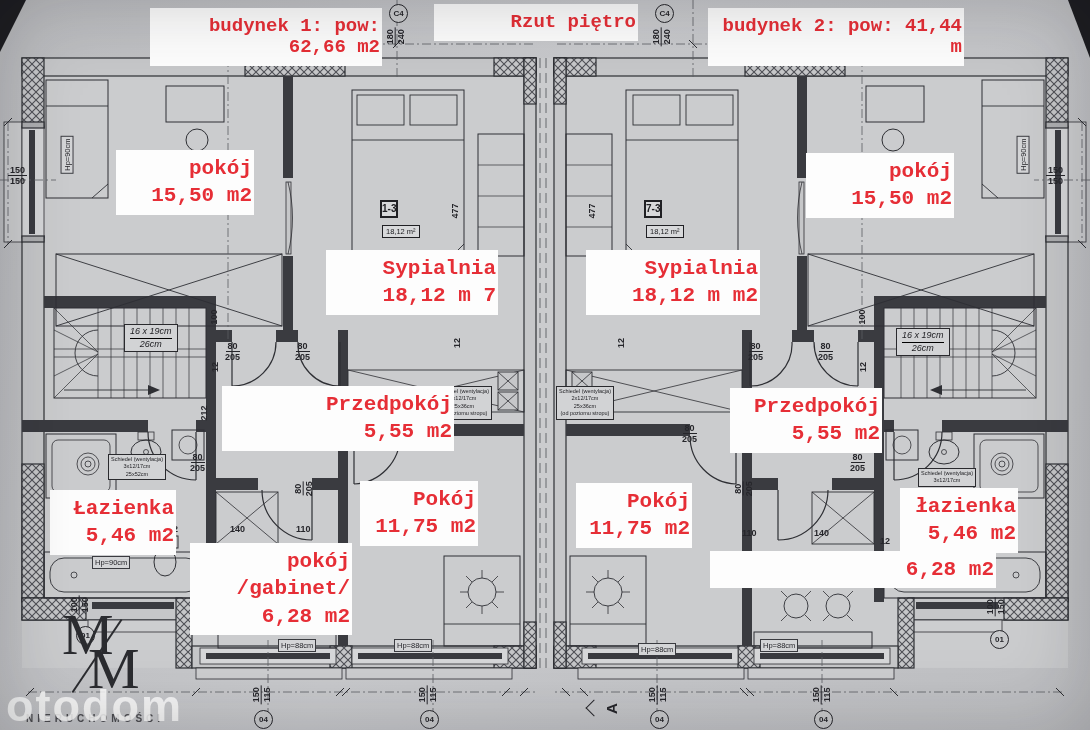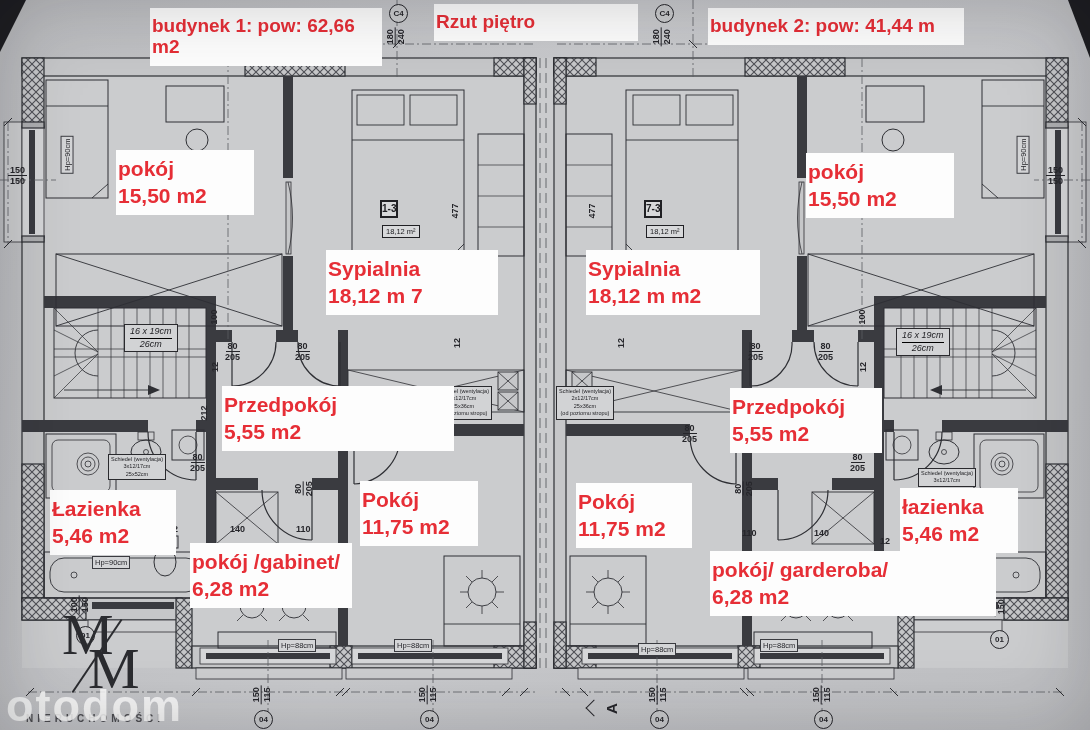--- a/index.html
+++ b/index.html
@@ -3,22 +3,22 @@
 <meta charset="utf-8">
 <style>
   html,body{margin:0;padding:0;background:#97989b;}
   .stage{position:relative;width:1090px;height:730px;margin:0 auto;overflow:hidden;
          background:linear-gradient(115deg,#bcbdc0,#c9cacd 45%,#c0c1c4);
          font-family:"Liberation Sans",sans-serif;}
   .stage::after{content:"";position:absolute;inset:0;box-shadow:inset 0 0 80px rgba(18,18,24,.22);pointer-events:none;z-index:60;}
   svg.plan{position:absolute;left:0;top:0;}
 
   
-  .rlabel{position:absolute;background:#fdfdfd;color:#e62e36;font-weight:700;text-align:left;
-          line-height:1.3;padding:5px 2px;font-size:21px;z-index:30;}
+  .rlabel{position:absolute;background:#fdfdfd;color:#e62e36;font-weight:700;text-align:right;
+          line-height:1.3;padding:5px 2px;font-size:21px;z-index:30;font-family:Liberation Mono, monospace;}
   .rlabel.hdr{font-size:19px;padding:8px 2px;line-height:1.1;}
 
   
   .f{position:absolute;display:flex;flex-direction:column;align-items:center;font-size:9px;font-weight:700;
      color:#26262b;line-height:1.15;z-index:20;}
   .f .fn{border-bottom:1px solid #26262b;padding:0 2px;}
   .fv{transform:rotate(-90deg);}
   .ann{position:absolute;font-size:9px;font-weight:700;color:#26262b;white-space:nowrap;z-index:20;}
   .annv{transform:rotate(-90deg);}
   .circ{position:absolute;width:17px;height:17px;border:1.2px solid #26262b;border-radius:50%;font-size:8px;
@@ -408,21 +408,20 @@
   </div>
   <div class="rlabel" style="left:730px;top:388px;width:148px">
     <div>Przedpokój</div>
       <div>5,55 m2</div>
   </div>
   <div class="rlabel" style="left:576px;top:483px;width:112px">
     <div>Pokój</div>
       <div>11,75 m2</div>
   </div>
   <div class="rlabel" style="left:710px;top:551px;width:282px">
-    <div>pokój/ garderoba/</div>
       <div>6,28 m2</div>
   </div>
   <div class="rlabel" style="left:900px;top:488px;width:114px">
     <div>łazienka</div>
       <div>5,46 m2</div>
   </div>
 
   <div class="mm" style="left:62px;top:606px">M</div>
   <div class="mslash" style="left:96px;top:612px"></div>
   <div class="mm" style="left:88px;top:640px">M</div>

